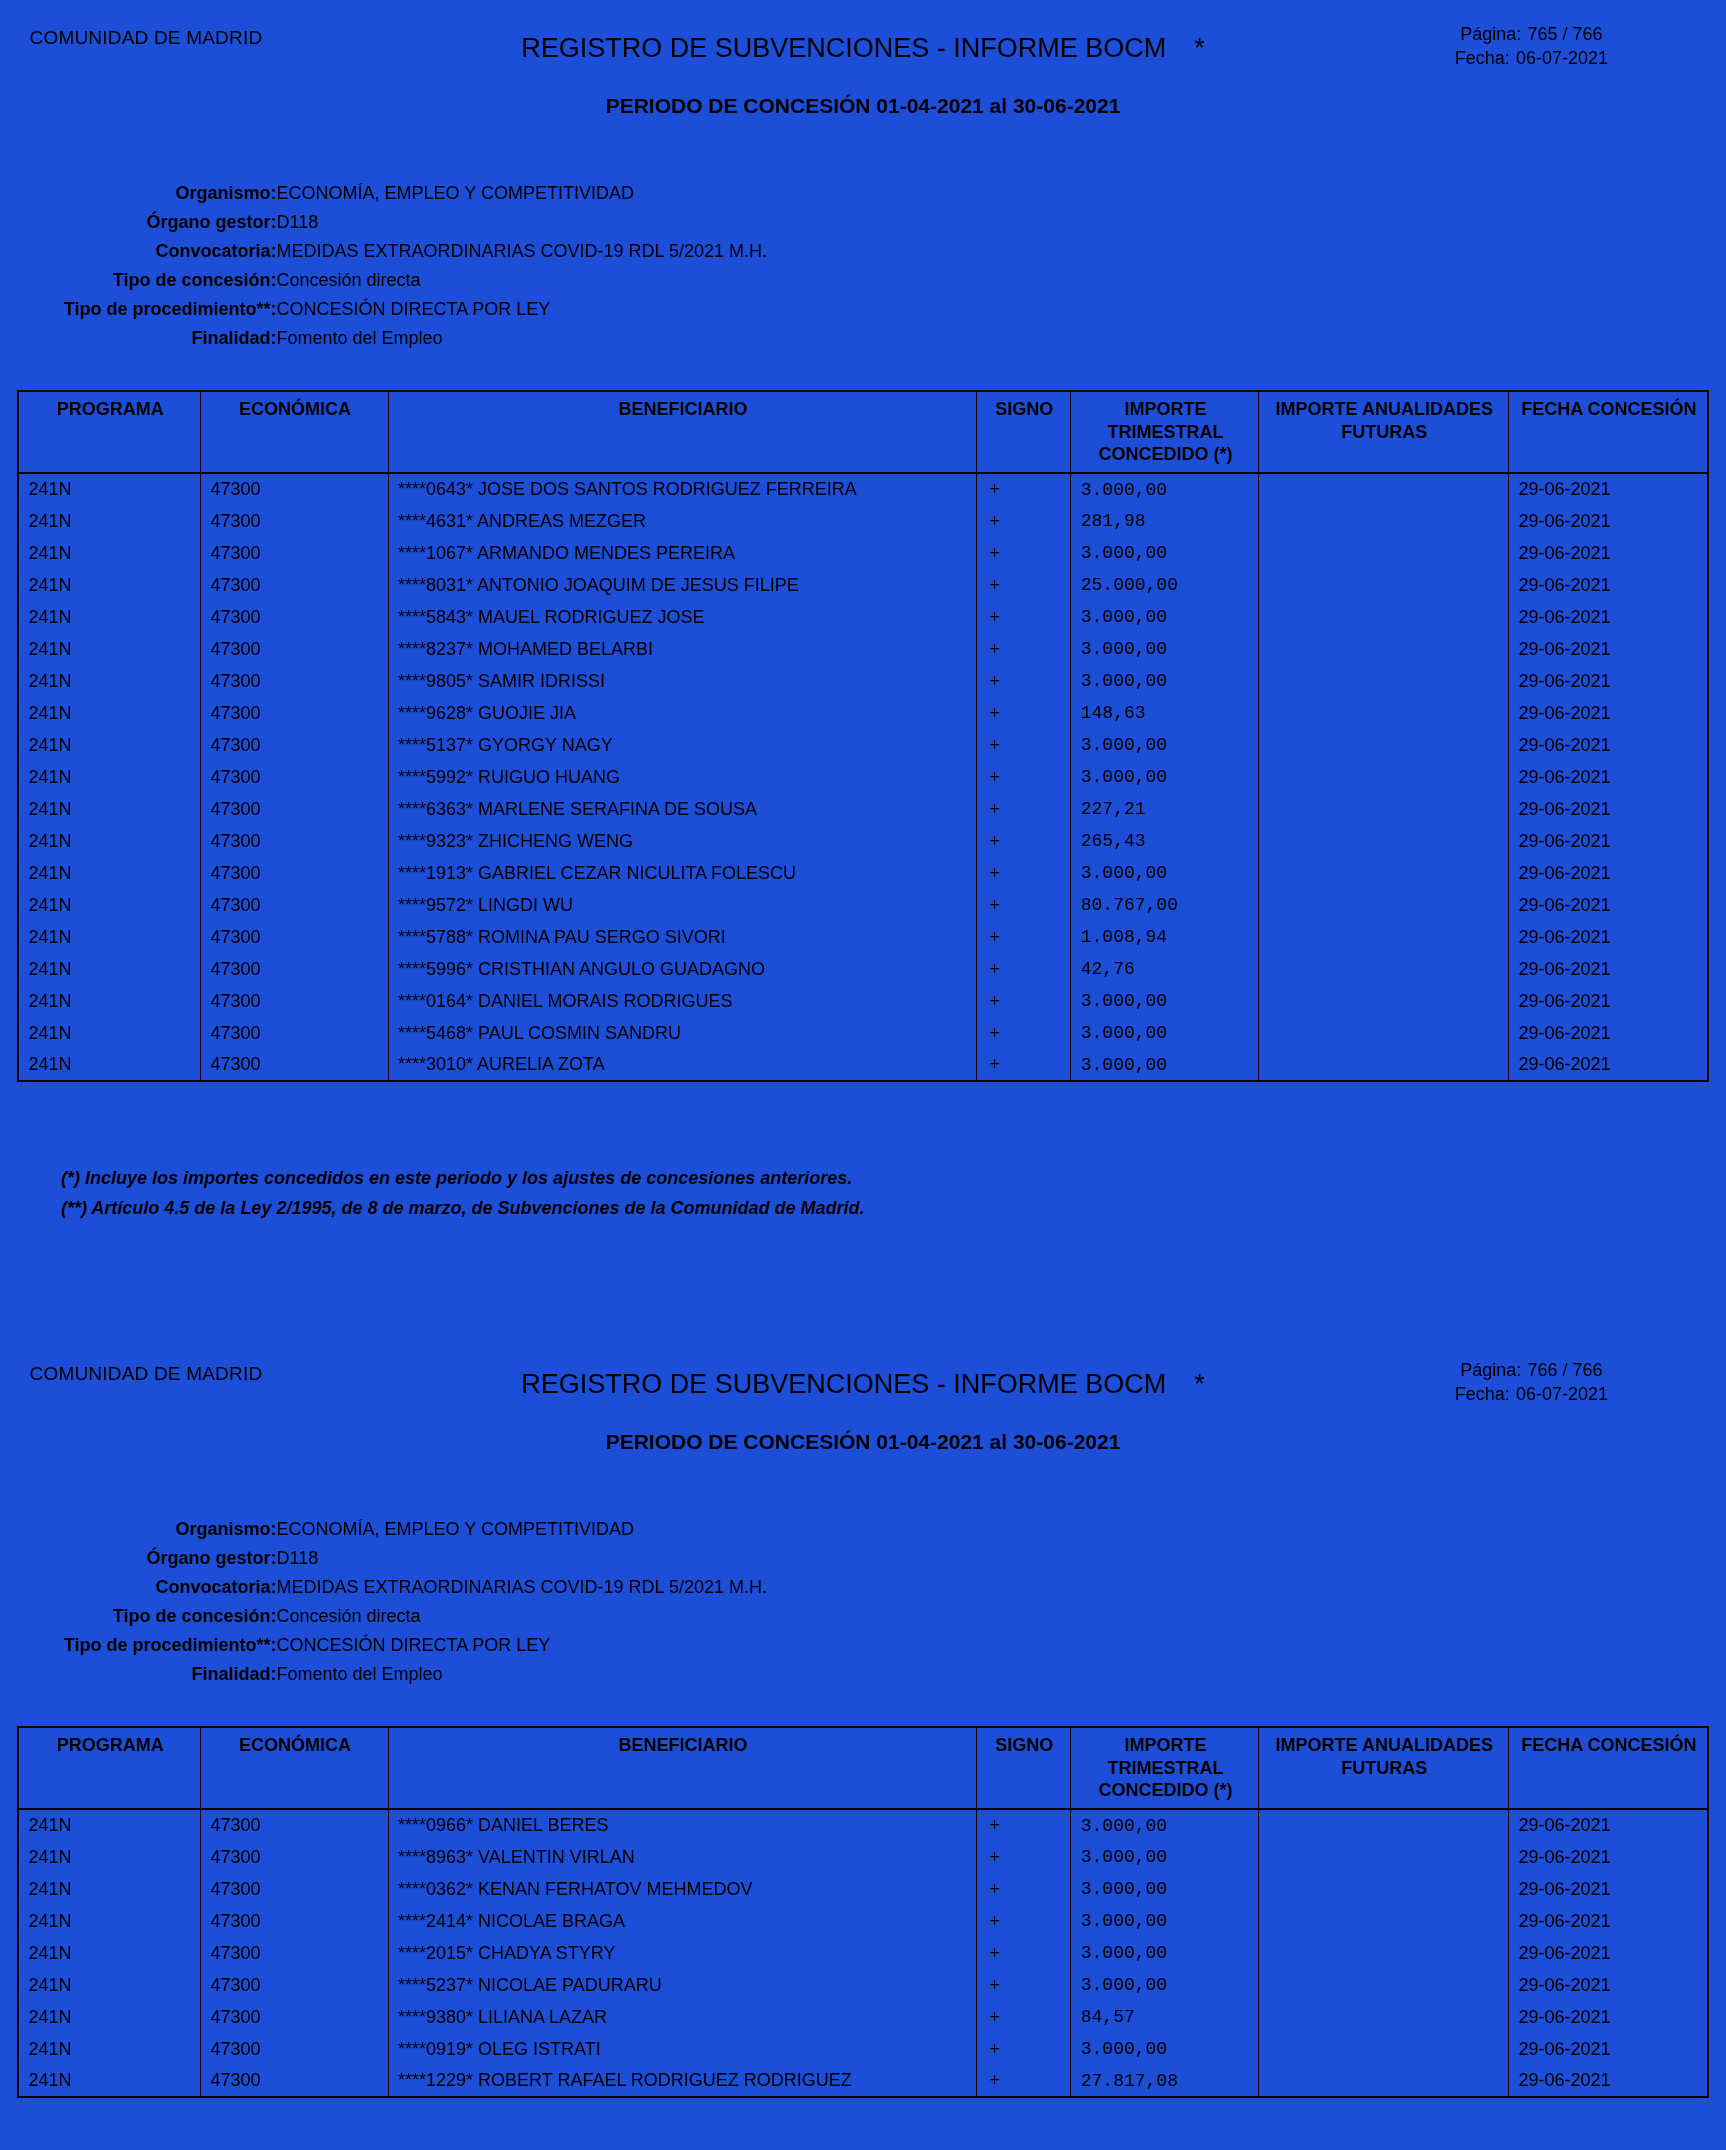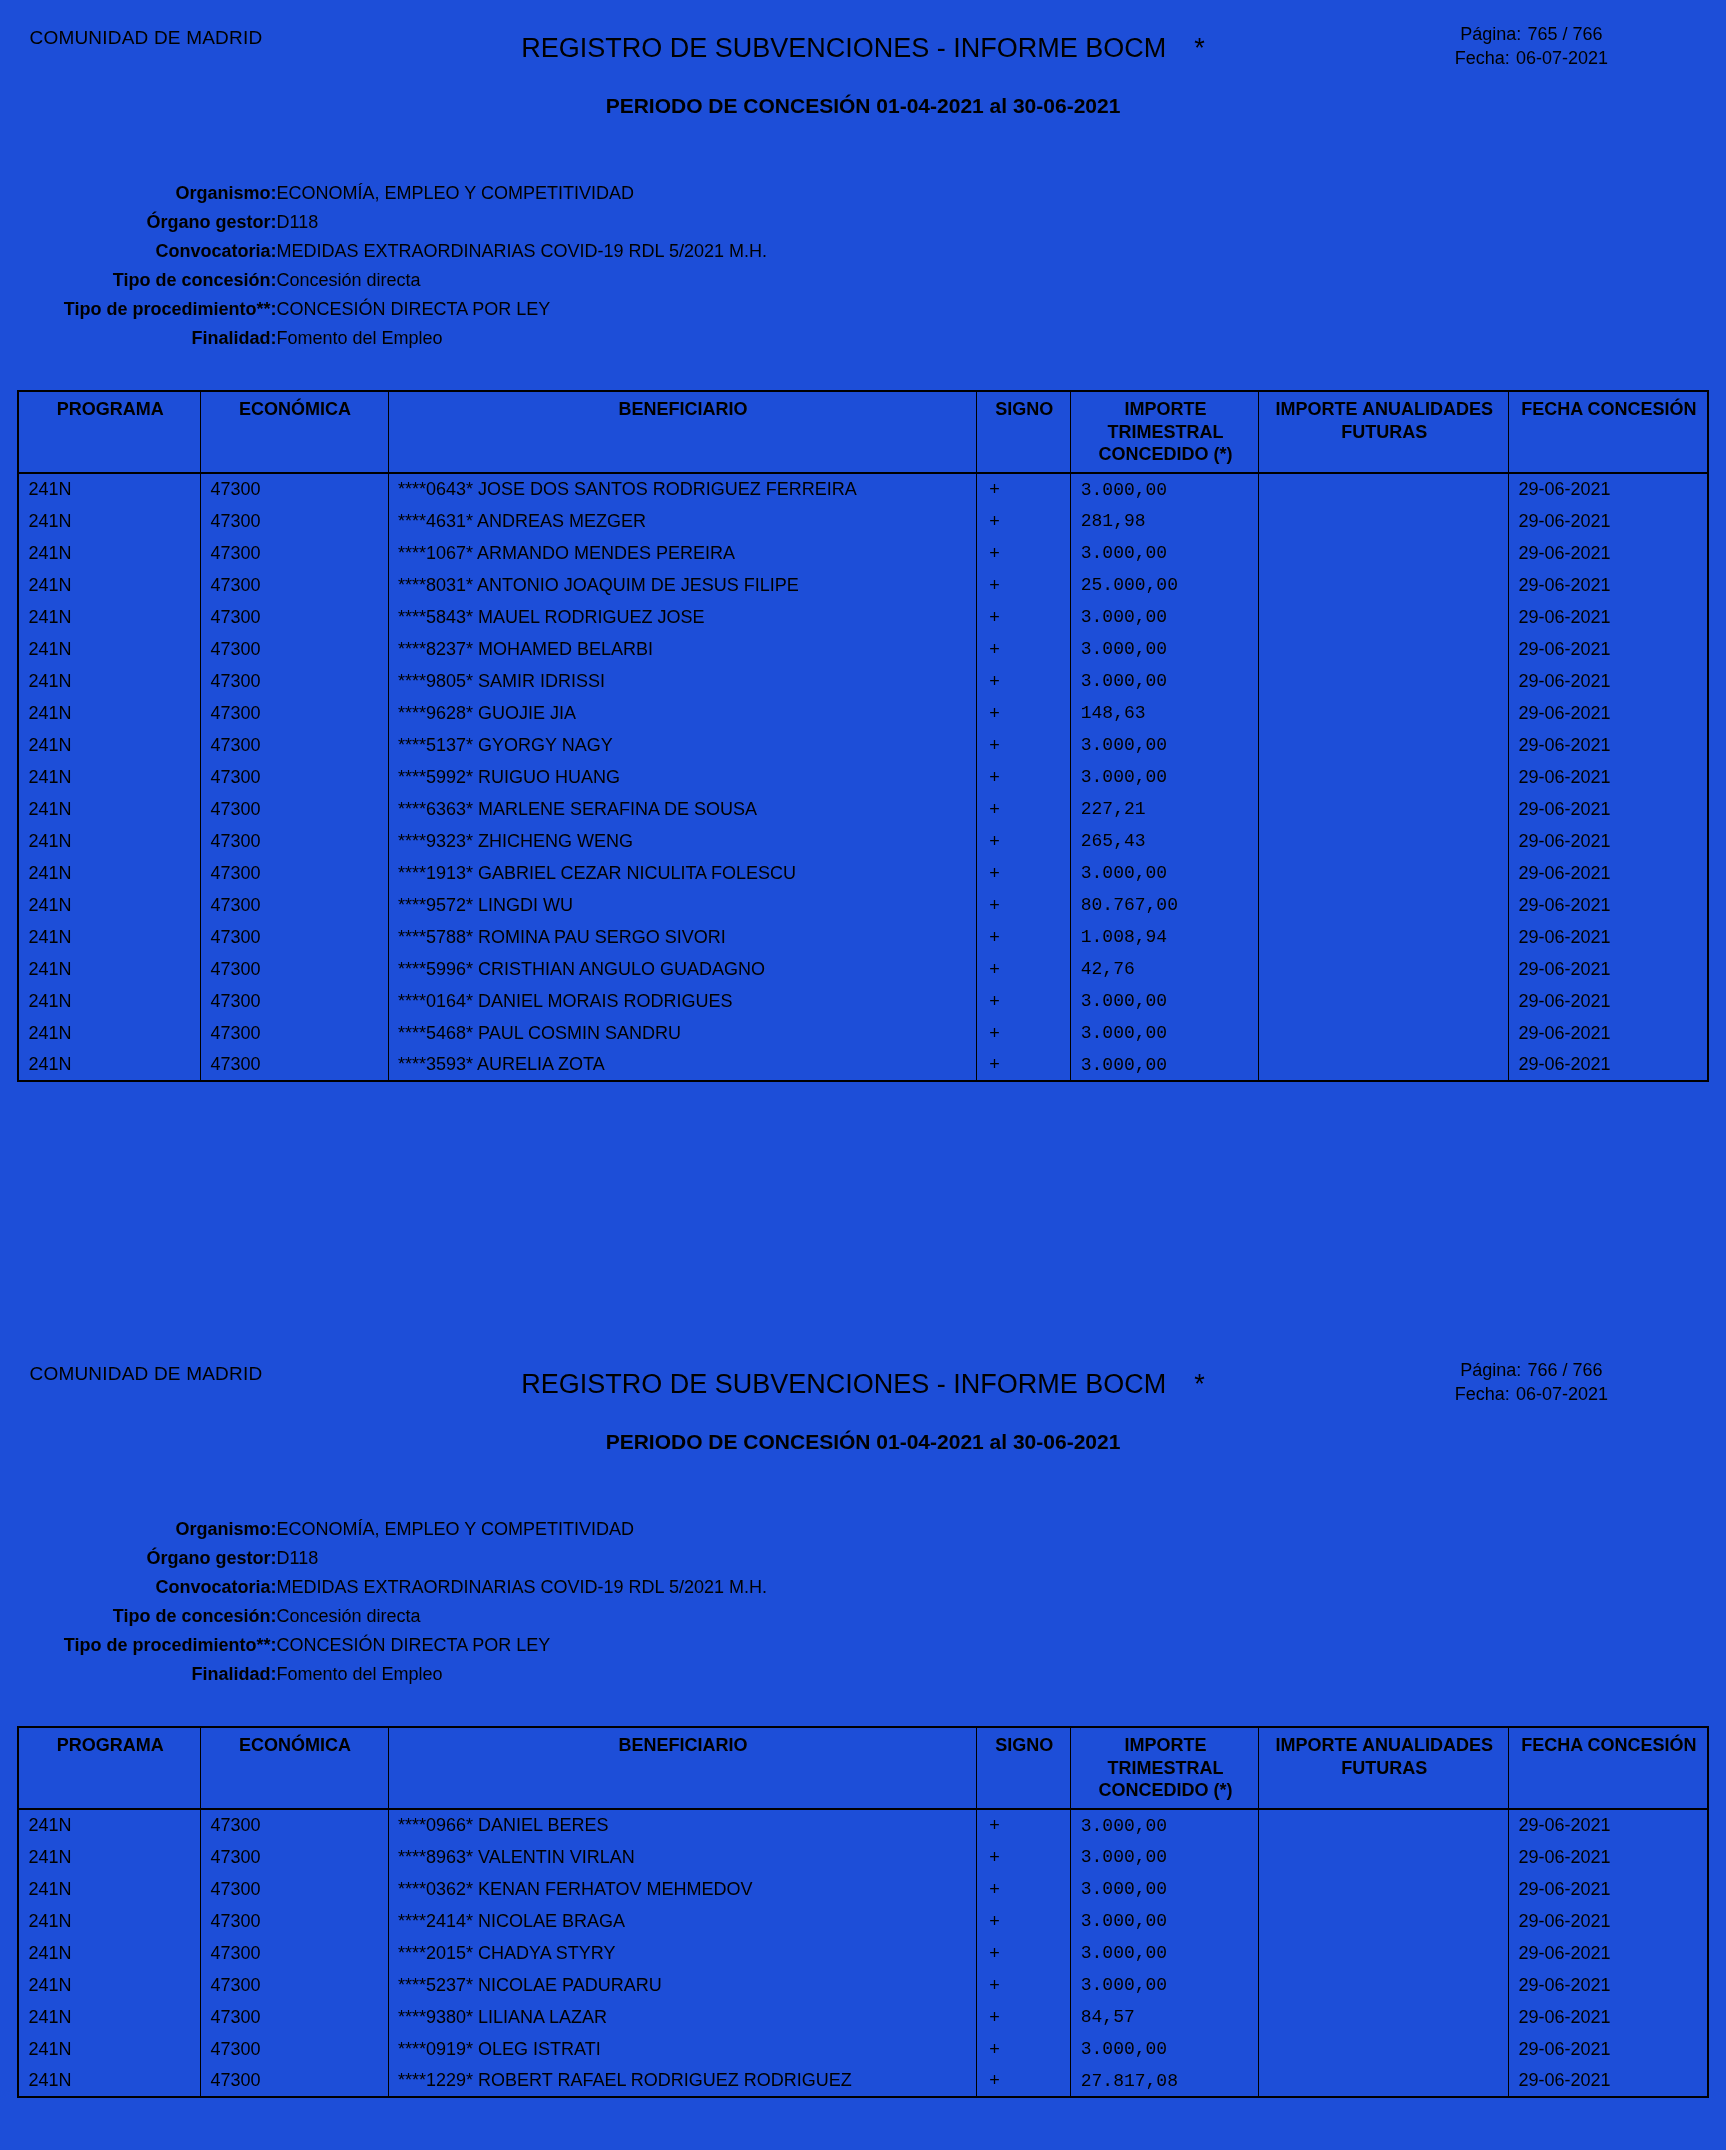--- a/index.html
+++ b/index.html
@@ -318,29 +318,33 @@
             <td class="c1">47300</td>
             <td class="c2">****5468* PAUL COSMIN SANDRU</td>
             <td class="c3">+</td>
             <td class="c4">3.000,00</td>
             <td class="c5"></td>
             <td class="c6">29-06-2021</td>
           </tr>
           <tr>
             <td class="c0">241N</td>
             <td class="c1">47300</td>
-            <td class="c2">****3593* AURELIA ZOTA</td>
+            <td class="c2">****3010* AURELIA ZOTA</td>
             <td class="c3">+</td>
             <td class="c4">3.000,00</td>
             <td class="c5"></td>
             <td class="c6">29-06-2021</td>
           </tr>
         </tbody>
     </table>
 
+    <div class="footnotes">
+      <div>(*) Incluye los importes concedidos en este periodo y los ajustes de concesiones anteriores.</div>
+      <div>(**) Artículo 4.5 de la Ley 2/1995, de 8 de marzo, de Subvenciones de la Comunidad de Madrid.</div>
+    </div>
   </section>
 
   <section class="page p2">
     <header class="hdr">
       <div class="org">COMUNIDAD DE MADRID</div>
       <div class="titlewrap">
         <span class="title">REGISTRO DE SUBVENCIONES - INFORME BOCM</span><span class="title star">*</span>
       </div>
       <div class="pageinfo">
         <div><span>Página:</span><span class="pi-val">766 / 766</span></div>

